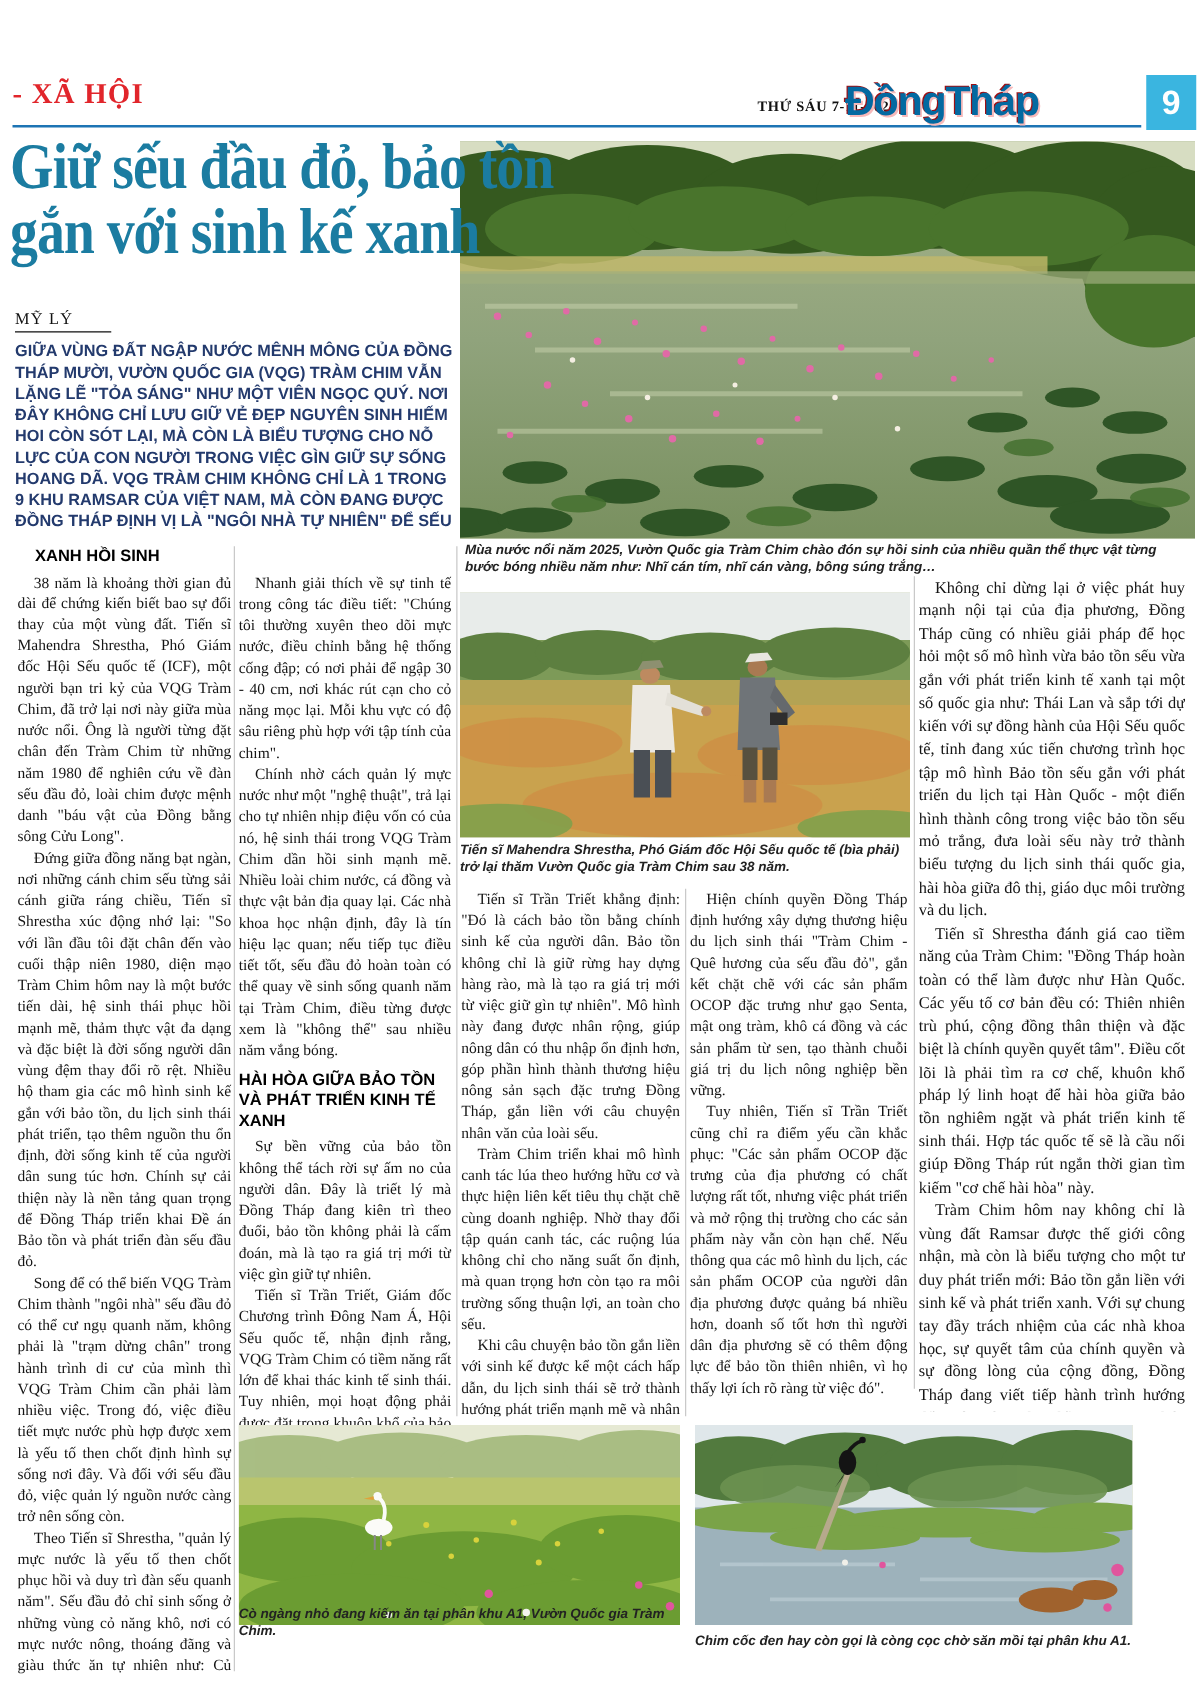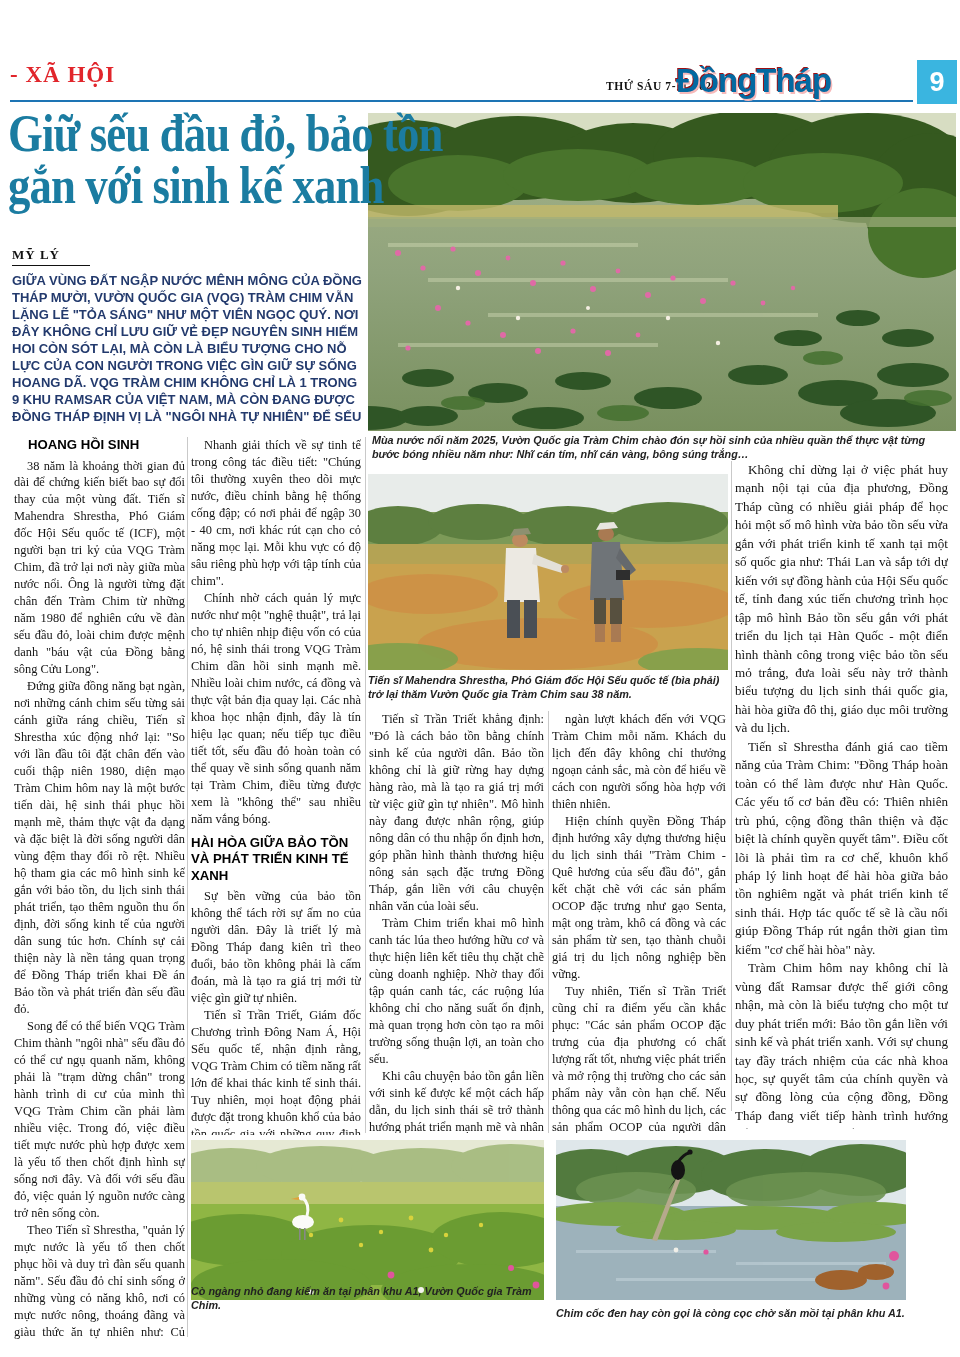--- a/index.html
+++ b/index.html
@@ -17,21 +17,21 @@
     text-shadow:1.5px 1.5px 0 #f6b9ba, -1px -1px 0 #9e1014;}
   .page-num{position:absolute;left:917px;top:60px;width:40px;height:44px;background:#3ab5e0;
     color:#fff;font-family:"Liberation Sans",sans-serif;font-size:27px;font-weight:bold;
     text-align:center;line-height:44px;}
 
   
   .headline{position:absolute;left:8px;top:108px;z-index:5;color:#1b7ca1;
     font-family:"Liberation Serif",serif;font-weight:bold;font-size:52px;line-height:1.0;
     transform:scaleX(0.86);transform-origin:left top;white-space:nowrap;letter-spacing:-1px;}
   .byline{position:absolute;left:12px;top:247px;font-family:"Liberation Serif",serif;
-    font-weight:bold;font-size:13px;color:#111;border-bottom:1.5px solid #111;
+    font-weight:normal;font-size:13px;color:#111;border-bottom:1.5px solid #111;
     padding:0 30px 2px 0;letter-spacing:1px;}
   .lead{position:absolute;left:12px;top:272px;width:354px;height:152px;overflow:hidden;
     font-family:"Liberation Sans",sans-serif;font-weight:bold;font-size:13px;line-height:17px;
     color:#233a6d;text-align:left;}
 
   
   .caption{position:absolute;font-family:"Liberation Sans",sans-serif;font-style:italic;
     font-weight:bold;font-size:10.8px;line-height:1.32;color:#222;}
 
   
@@ -205,48 +205,47 @@
     </svg>
   </div>
   <div class="caption" style="left:368px;top:673px;width:356px;">Tiến sĩ Mahendra Shrestha, Phó Giám đốc Hội Sếu quốc tế (bìa phải) trở lại thăm Vườn Quốc gia Tràm Chim sau 38 năm.</div>
 
   <div class="vrule" style="left:187px;top:437px;height:900px;"></div>
   <div class="vrule" style="left:365px;top:437px;height:696px;"></div>
   <div class="vrule" style="left:548px;top:711px;height:422px;"></div>
   <div class="vrule" style="left:731px;top:461px;height:650px;"></div>
 
   <div class="col" style="left:14px;top:437px;width:171px;height:903px;">
-    <h3 class="first">HOANG HỒI SINH</h3>
+    <h3 class="first">XANH HỒI SINH</h3>
     <p>38 năm là khoảng thời gian đủ dài để chứng kiến biết bao sự đổi thay của một vùng đất. Tiến sĩ Mahendra Shrestha, Phó Giám đốc Hội Sếu quốc tế (ICF), một người bạn tri kỷ của VQG Tràm Chim, đã trở lại nơi này giữa mùa nước nổi. Ông là người từng đặt chân đến Tràm Chim từ những năm 1980 để nghiên cứu về đàn sếu đầu đỏ, loài chim được mệnh danh "báu vật của Đồng bằng sông Cửu Long".</p>
     <p>Đứng giữa đồng năng bạt ngàn, nơi những cánh chim sếu từng sải cánh giữa ráng chiều, Tiến sĩ Shrestha xúc động nhớ lại: "So với lần đầu tôi đặt chân đến vào cuối thập niên 1980, diện mạo Tràm Chim hôm nay là một bước tiến dài, hệ sinh thái phục hồi mạnh mẽ, thảm thực vật đa dạng và đặc biệt là đời sống người dân vùng đệm thay đổi rõ rệt. Nhiều hộ tham gia các mô hình sinh kế gắn với bảo tồn, du lịch sinh thái phát triển, tạo thêm nguồn thu ổn định, đời sống kinh tế của người dân sung túc hơn. Chính sự cải thiện này là nền tảng quan trọng để Đồng Tháp triển khai Đề án Bảo tồn và phát triển đàn sếu đầu đỏ.</p>
     <p>Song để có thể biến VQG Tràm Chim thành "ngôi nhà" sếu đầu đỏ có thể cư ngụ quanh năm, không phải là "trạm dừng chân" trong hành trình di cư của mình thì VQG Tràm Chim cần phải làm nhiều việc. Trong đó, việc điều tiết mực nước phù hợp được xem là yếu tố then chốt định hình sự sống nơi đây. Và đối với sếu đầu đỏ, việc quản lý nguồn nước càng trở nên sống còn.</p>
     <p>Theo Tiến sĩ Shrestha, "quản lý mực nước là yếu tố then chốt phục hồi và duy trì đàn sếu quanh năm". Sếu đầu đỏ chỉ sinh sống ở những vùng cỏ năng khô, nơi có mực nước nông, thoáng đãng và giàu thức ăn tự nhiên như: Củ năng, côn trùng hay cá nhỏ. Khi nước ngập sâu và kéo dài quanh năm, thảm thực vật cỏ năng sẽ bị chết, môi trường sống bị phá vỡ, sếu sẽ buộc phải di cư.</p>
 
   </div>
 
-  <div class="col" style="left:191px;top:437px;width:170px;height:698px;">
+  <div class="col" style="left:191px;top:458px;width:170px;height:698px;">
     <p>Nhanh giải thích về sự tinh tế trong công tác điều tiết: "Chúng tôi thường xuyên theo dõi mực nước, điều chỉnh bằng hệ thống cống đập; có nơi phải để ngập 30 - 40 cm, nơi khác rút cạn cho cỏ năng mọc lại. Mỗi khu vực có độ sâu riêng phù hợp với tập tính của chim".</p>
     <p>Chính nhờ cách quản lý mực nước như một "nghệ thuật", trả lại cho tự nhiên nhịp điệu vốn có của nó, hệ sinh thái trong VQG Tràm Chim dần hồi sinh mạnh mẽ. Nhiều loài chim nước, cá đồng và thực vật bản địa quay lại. Các nhà khoa học nhận định, đây là tín hiệu lạc quan; nếu tiếp tục điều tiết tốt, sếu đầu đỏ hoàn toàn có thể quay về sinh sống quanh năm tại Tràm Chim, điều từng được xem là "không thể" sau nhiều năm vắng bóng.</p>
     <h3>
       <span>HÀI HÒA GIỮA BẢO TỒN</span><br>
       <span>VÀ PHÁT TRIỂN KINH TẾ XANH</span>
     </h3>
     <p>Sự bền vững của bảo tồn không thể tách rời sự ấm no của người dân. Đây là triết lý mà Đồng Tháp đang kiên trì theo đuổi, bảo tồn không phải là cấm đoán, mà là tạo ra giá trị mới từ việc gìn giữ tự nhiên.</p>
     <p>Tiến sĩ Trần Triết, Giám đốc Chương trình Đông Nam Á, Hội Sếu quốc tế, nhận định rằng, VQG Tràm Chim có tiềm năng rất lớn để khai thác kinh tế sinh thái. Tuy nhiên, mọi hoạt động phải được đặt trong khuôn khổ của bảo tồn quốc gia với những quy định chặt chẽ. Song, nếu có thể khéo léo đảm bảo hài hòa giữa yếu tố bảo tồn và phát triển kinh tế theo hướng xanh thì đây sẽ là bước ngoặt mới cho Đồng Tháp".</p>
 
   </div>
 
   <div class="col" style="left:369px;top:711px;width:175px;height:422px;">
     <p>Tiến sĩ Trần Triết khẳng định: "Đó là cách bảo tồn bằng chính sinh kế của người dân. Bảo tồn không chỉ là giữ rừng hay dựng hàng rào, mà là tạo ra giá trị mới từ việc giữ gìn tự nhiên". Mô hình này đang được nhân rộng, giúp nông dân có thu nhập ổn định hơn, góp phần hình thành thương hiệu nông sản sạch đặc trưng Đồng Tháp, gắn liền với câu chuyện nhân văn của loài sếu.</p>
     <p>Tràm Chim triển khai mô hình canh tác lúa theo hướng hữu cơ và thực hiện liên kết tiêu thụ chặt chẽ cùng doanh nghiệp. Nhờ thay đổi tập quán canh tác, các ruộng lúa không chỉ cho năng suất ổn định, mà quan trọng hơn còn tạo ra môi trường sống thuận lợi, an toàn cho sếu.</p>
     <p>Khi câu chuyện bảo tồn gắn liền với sinh kế được kể một cách hấp dẫn, du lịch sinh thái sẽ trở thành hướng phát triển mạnh mẽ và nhân văn. Những tour du lịch "mùa nước nổi", du thuyền ngắm sen, chụp ảnh chim di cư hay trải nghiệm làm nông dân vùng ngập lũ thu hút hàng chục</p>
   </div>
 
   <div class="col" style="left:552px;top:711px;width:174px;height:422px;">
-    <p>ngàn lượt khách đến với VQG Tràm Chim mỗi năm. Khách du lịch đến đây không chỉ thưởng ngoạn cảnh sắc, mà còn để hiểu về cách con người sống hòa hợp với thiên nhiên.</p>
     <p>Hiện chính quyền Đồng Tháp định hướng xây dựng thương hiệu du lịch sinh thái "Tràm Chim - Quê hương của sếu đầu đỏ", gắn kết chặt chẽ với các sản phẩm OCOP đặc trưng như gạo Senta, mật ong tràm, khô cá đồng và các sản phẩm từ sen, tạo thành chuỗi giá trị du lịch nông nghiệp bền vững.</p>
     <p>Tuy nhiên, Tiến sĩ Trần Triết cũng chỉ ra điểm yếu cần khắc phục: "Các sản phẩm OCOP đặc trưng của địa phương có chất lượng rất tốt, nhưng việc phát triển và mở rộng thị trường cho các sản phẩm này vẫn còn hạn chế. Nếu thông qua các mô hình du lịch, các sản phẩm OCOP của người dân địa phương được quảng bá nhiều hơn, doanh số tốt hơn thì người dân địa phương sẽ có thêm động lực để bảo tồn thiên nhiên, vì họ thấy lợi ích rõ ràng từ việc đó".</p>
   </div>
 
   <div class="col col5" style="left:735px;top:461px;width:213px;height:668px;">
     <p>Không chỉ dừng lại ở việc phát huy mạnh nội tại của địa phương, Đồng Tháp cũng có nhiều giải pháp để học hỏi một số mô hình vừa bảo tồn sếu vừa gắn với phát triển kinh tế xanh tại một số quốc gia như: Thái Lan và sắp tới dự kiến với sự đồng hành của Hội Sếu quốc tế, tỉnh đang xúc tiến chương trình học tập mô hình Bảo tồn sếu gắn với phát triển du lịch tại Hàn Quốc - một điển hình thành công trong việc bảo tồn sếu mỏ trắng, đưa loài sếu này trở thành biểu tượng du lịch sinh thái quốc gia, hài hòa giữa đô thị, giáo dục môi trường và du lịch.</p>
     <p>Tiến sĩ Shrestha đánh giá cao tiềm năng của Tràm Chim: "Đồng Tháp hoàn toàn có thể làm được như Hàn Quốc. Các yếu tố cơ bản đều có: Thiên nhiên trù phú, cộng đồng thân thiện và đặc biệt là chính quyền quyết tâm". Điều cốt lõi là phải tìm ra cơ chế, khuôn khổ pháp lý linh hoạt để hài hòa giữa bảo tồn nghiêm ngặt và phát triển kinh tế sinh thái. Hợp tác quốc tế sẽ là cầu nối giúp Đồng Tháp rút ngắn thời gian tìm kiếm "cơ chế hài hòa" này.</p>
     <p>Tràm Chim hôm nay không chỉ là vùng đất Ramsar được thế giới công nhận, mà còn là biểu tượng cho một tư duy phát triển mới: Bảo tồn gắn liền với sinh kế và phát triển xanh. Với sự chung tay đầy trách nhiệm của các nhà khoa học, sự quyết tâm của chính quyền và sự đồng lòng của cộng đồng, Đồng Tháp đang viết tiếp hành trình hướng đến một Tràm Chim bền vững, nơi "báu vật trời ban" không chỉ trở về, mà còn ở lại, cùng con người chung sống trong hòa điệu tự nhiên.❑</p>
   </div>
 

